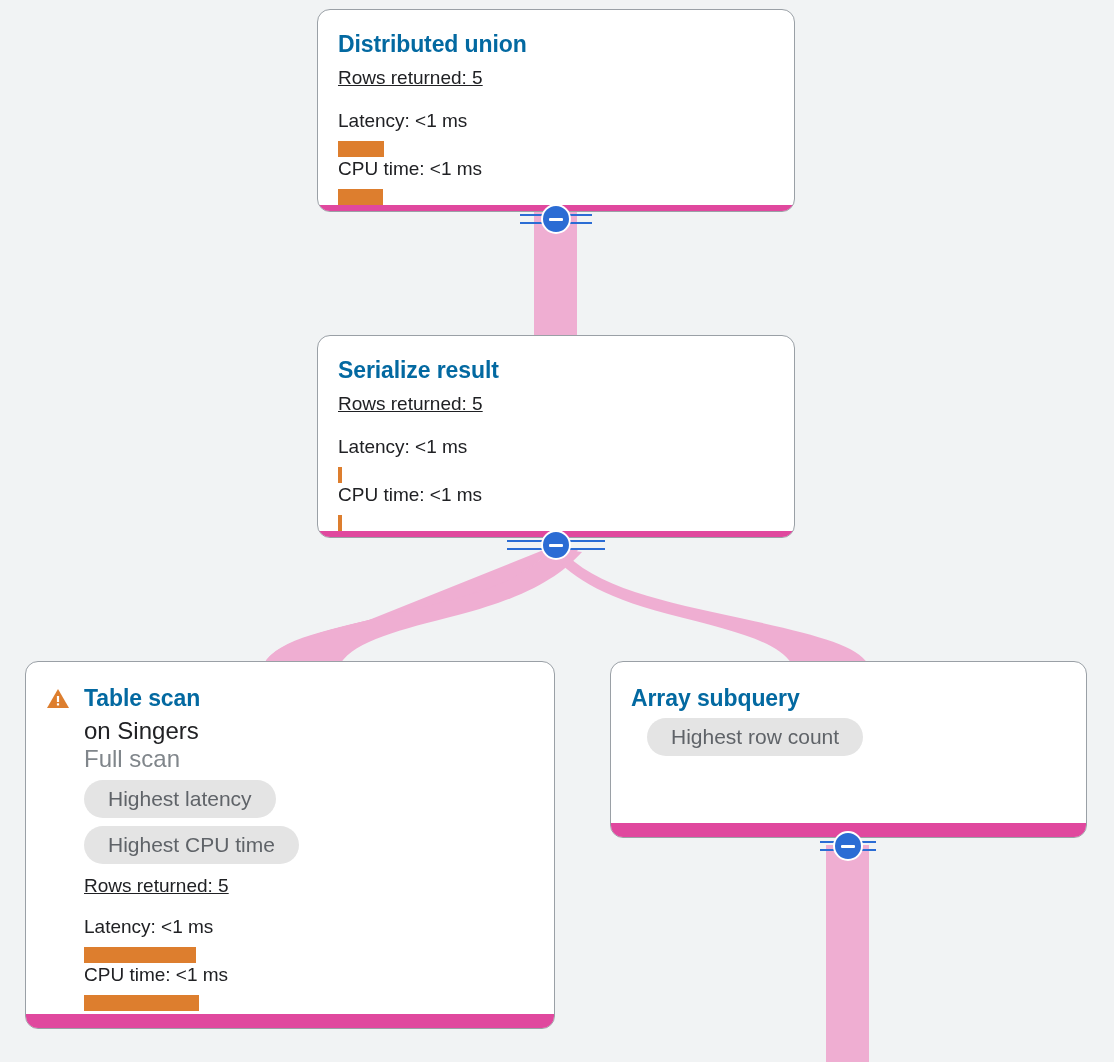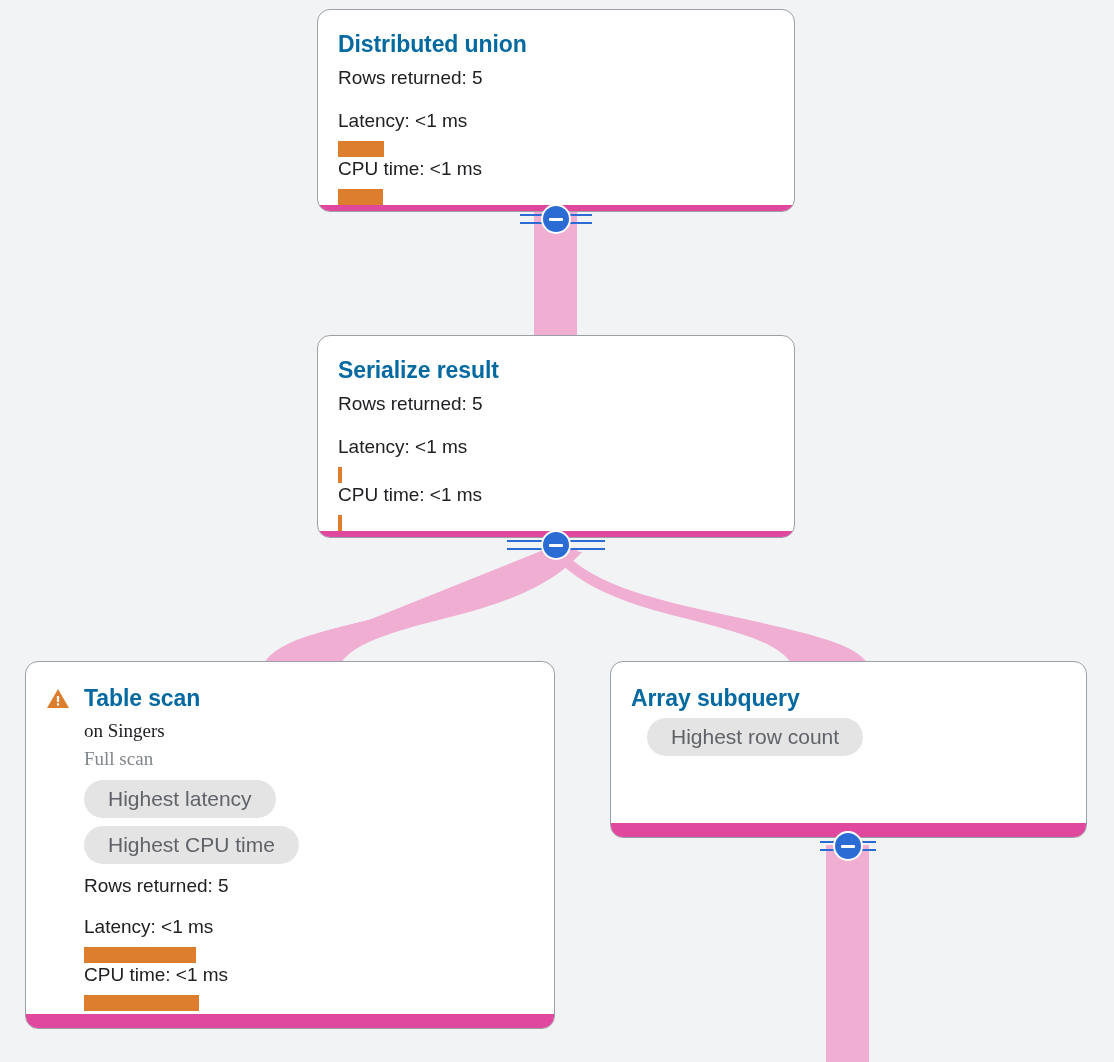--- a/index.html
+++ b/index.html
@@ -65,35 +65,35 @@
     letter-spacing: -0.1px;
   }
   .warn-icon {
     flex: 0 0 auto;
     width: 24px;
     height: 24px;
     margin-top: 3px;
   }
 
   .sub-line {
-    font-size: 19px;
+    font-size: 24px;
     color: #202124;
     line-height: 26px;
     margin-top: 7px;
-    font-family: Liberation Serif, serif;
   }
   .sub-line.muted {
     color: #80868B;
     margin-top: 2px;
   }
   .rows-line {
     font-size: 19px;
     color: #202124;
     line-height: 26px;
     margin-top: 7px;
+    text-decoration: underline;
   }
 
   
   .badges {
     margin-top: 8px;
     display: flex;
     flex-direction: column;
     align-items: flex-start;
     gap: 8px;
     padding-left: 2px;

